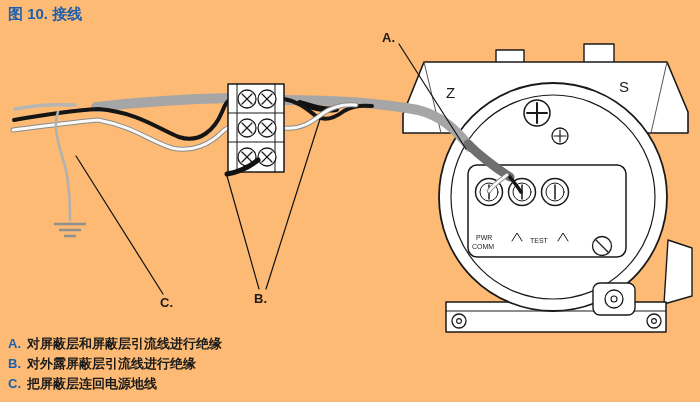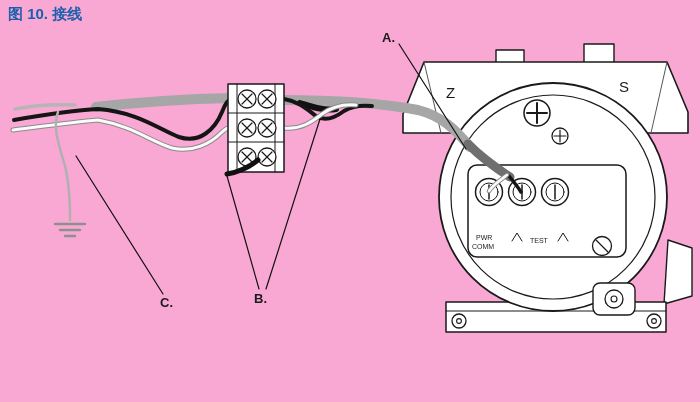--- a/index.html
+++ b/index.html
@@ -1,17 +1,17 @@
 <!DOCTYPE html>
 <html style="--accent: #1c5fae;"><head>
 <meta charset="utf-8">
 <style>
   :root{ --accent:#1c5fae; }
   html,body{margin:0;padding:0;background:#fff;}
-  .page{position:relative;width:700px;height:402px;background:#f9a8d4;overflow:hidden;
+  .page{position:relative;width:700px;height:402px;background:#fdba74;overflow:hidden;
         font-family:"Liberation Sans", sans-serif;}
   .fig-title{position:absolute;left:8px;top:5px;font-size:15px;font-weight:bold;color:var(--accent);}
   .diagram-svg{position:absolute;left:0;top:0;}
   .diagram-svg text{font-family:"Liberation Sans", sans-serif;fill:#1a1a1a;}
   .callout{font-size:13px;font-weight:600;}
   .cast-mark{font-size:15px;fill:#3a3a3a;}
   .tiny{font-size:7px;fill:#222;}
   .legend{position:absolute;left:8px;top:334px;display:flex;flex-direction:column;}
   .legend-row{font-size:13px;font-weight:bold;line-height:20px;white-space:nowrap;}
   .legend-key{color:var(--accent);margin-right:6px;}
@@ -151,14 +151,25 @@
       <line x1="399" y1="44" x2="466" y2="149" stroke-width="1.2"></line>
       <line x1="259" y1="289" x2="227" y2="176" stroke-width="1.2"></line>
       <line x1="266" y1="289" x2="320" y2="119" stroke-width="1.2"></line>
       <line x1="163" y1="294" x2="76" y2="156" stroke-width="1.2"></line>
       <text class="callout" x="382" y="42" stroke="none">A.</text>
       <text class="callout" x="254" y="303" stroke="none">B.</text>
       <text class="callout" x="160" y="307" stroke="none">C.</text>
     </g>
   </svg>
 
+  <div class="legend">
+    <div class="legend-row">
+      <span class="legend-key">A.</span><span class="legend-text">对屏蔽层和屏蔽层引流线进行绝缘</span>
+    </div>
+    <div class="legend-row">
+      <span class="legend-key">B.</span><span class="legend-text">对外露屏蔽层引流线进行绝缘</span>
+    </div>
+    <div class="legend-row">
+      <span class="legend-key">C.</span><span class="legend-text">把屏蔽层连回电源地线</span>
+    </div>
+  </div>
 
 </div>
 
 </body></html>

